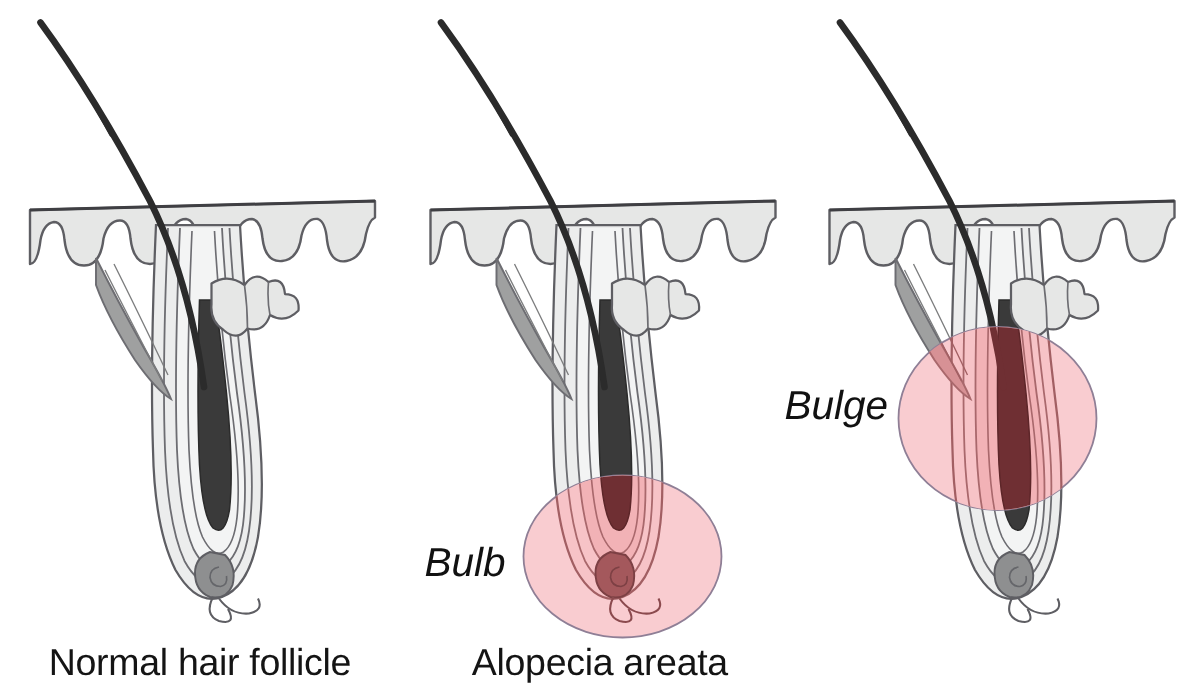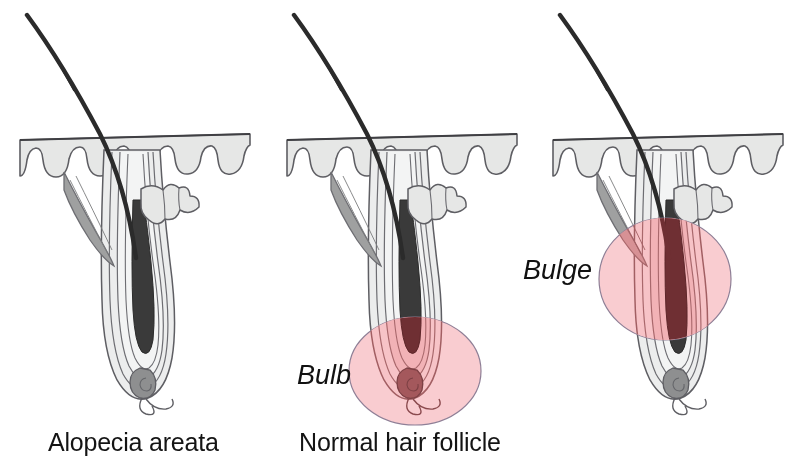--- a/index.html
+++ b/index.html
@@ -67,21 +67,21 @@
     height: 425px;
     pointer-events: none;
   }
   .annot {
     position: absolute;
     font-style: italic;
     font-size: 27px;
     color: #111111;
     white-space: nowrap;
   }
-  .annot-bulb  { left: 297px; top: 360px; }
+  .annot-bulb  { left: 283px; top: 360px; }
   .annot-bulge { left: 523px; top: 255px; text-align: right; }
 </style>
 </head>
 <body>
 
 <div class="figure">
 
   <div class="panels">
 
     <div class="panel">
@@ -239,17 +239,17 @@
       </svg>
     </div>
   </div>
 
   <div class="annot-layer">
     <div class="annot annot-bulb">Bulb</div>
     <div class="annot annot-bulge">Bulge</div>
   </div>
 
   <div class="captions">
+    <div class="caption">Normal hair follicle</div>
     <div class="caption">Alopecia areata</div>
-    <div class="caption">Normal hair follicle</div>
   </div>
 
 </div>
 
 </body></html>

